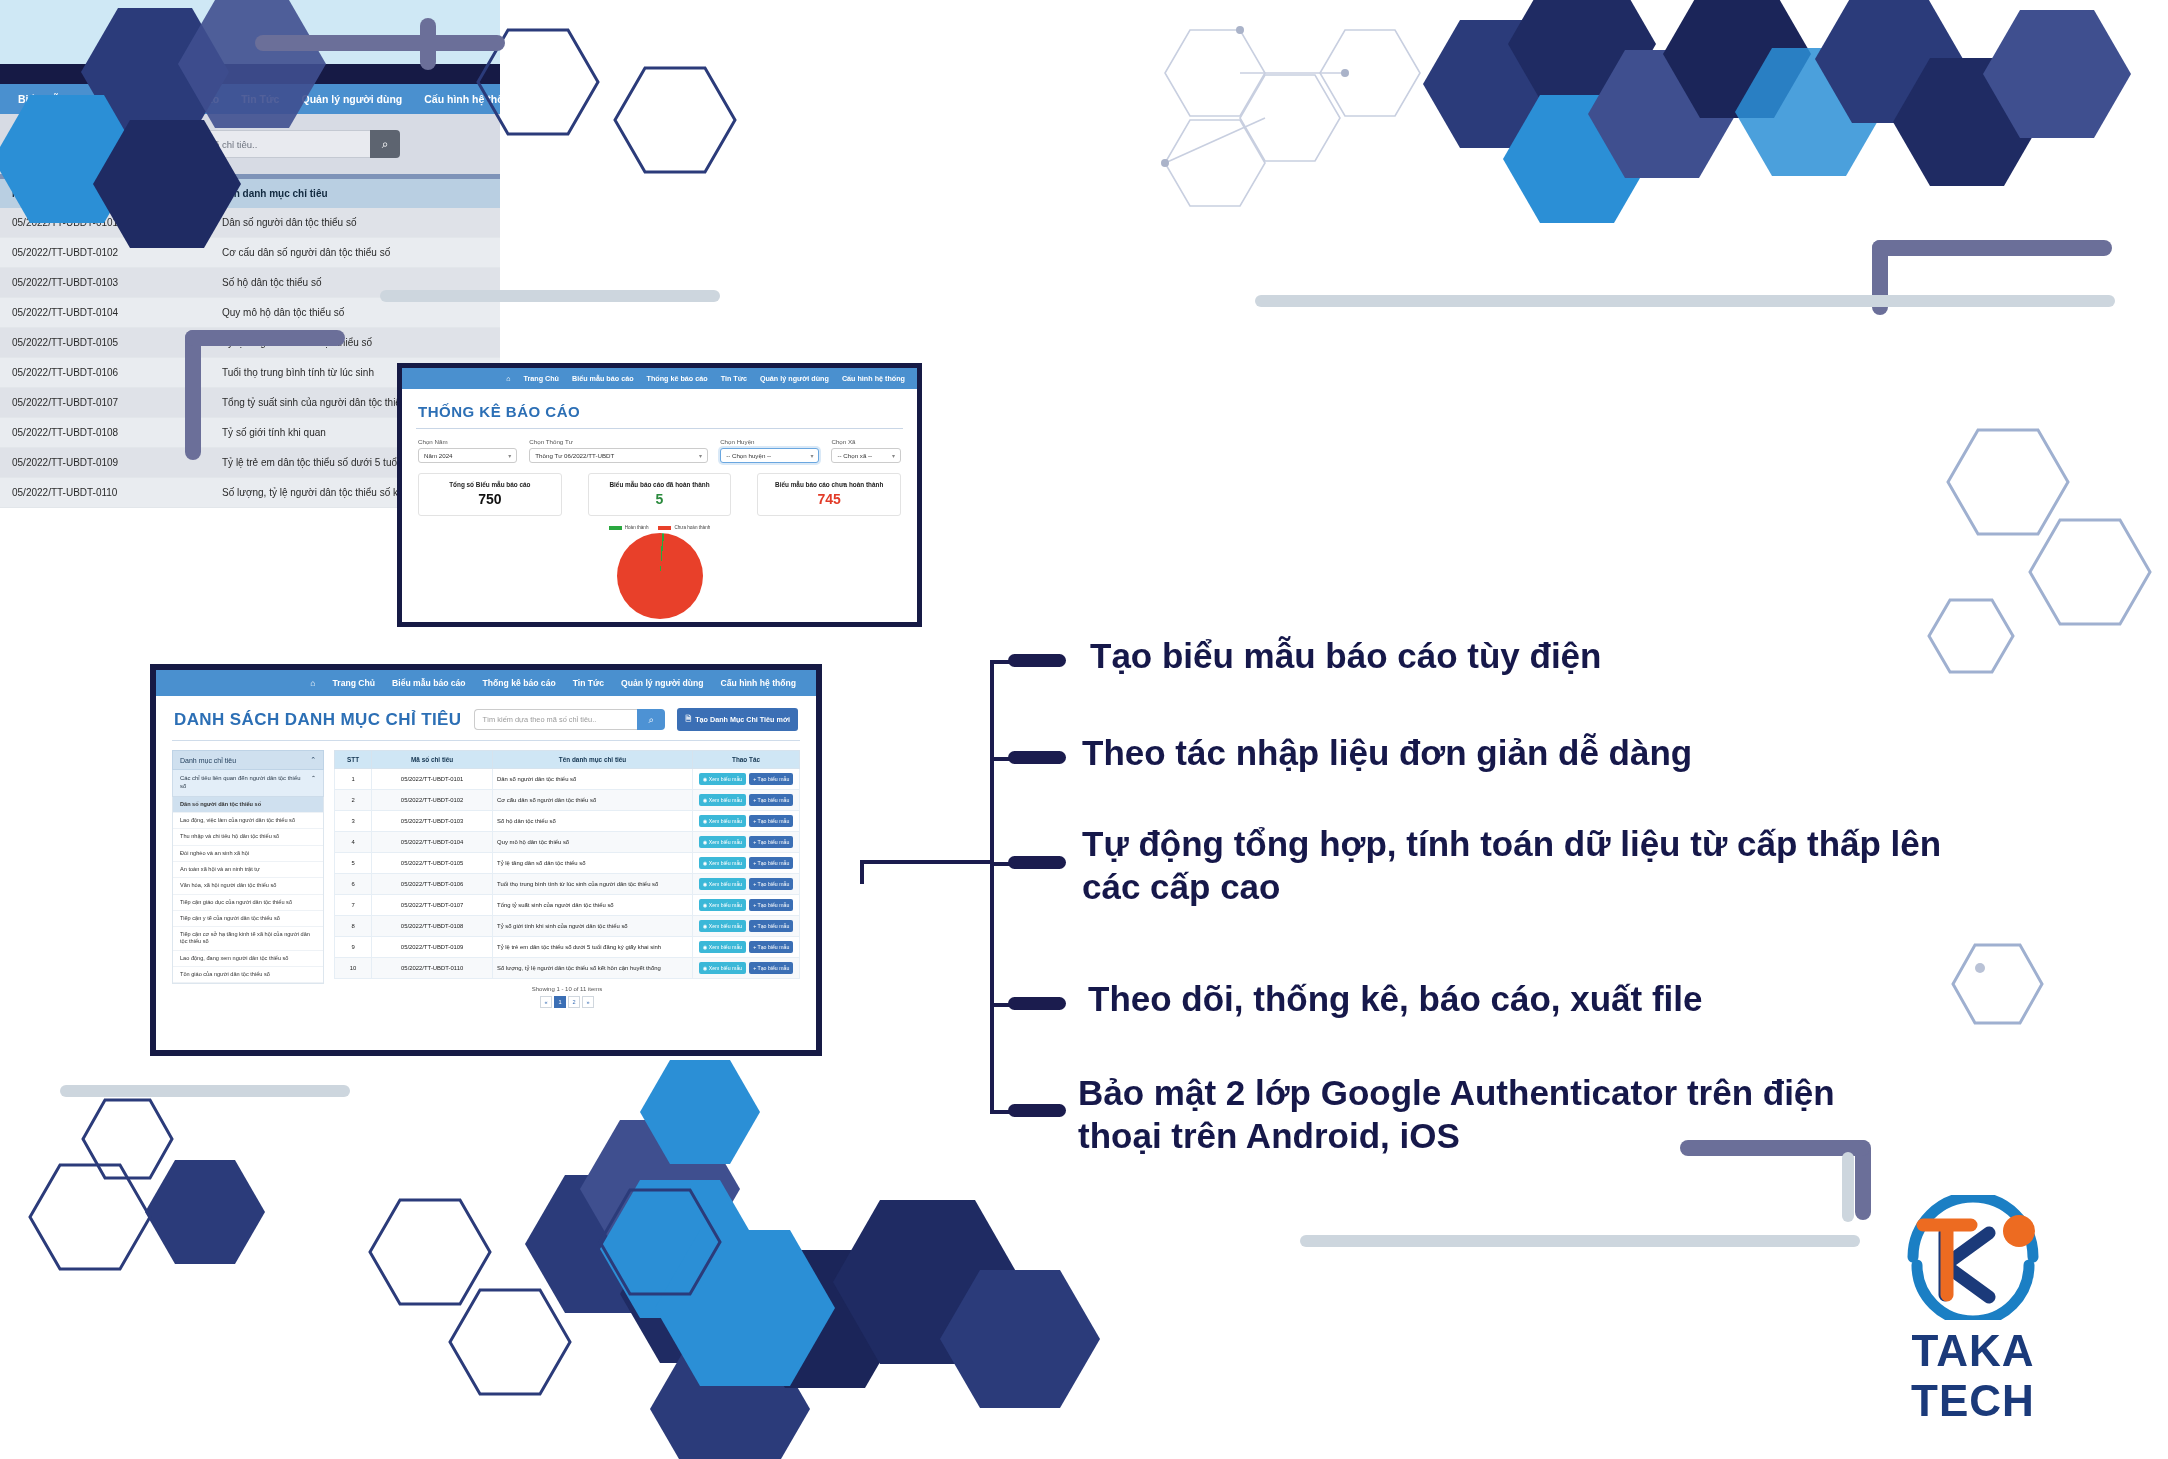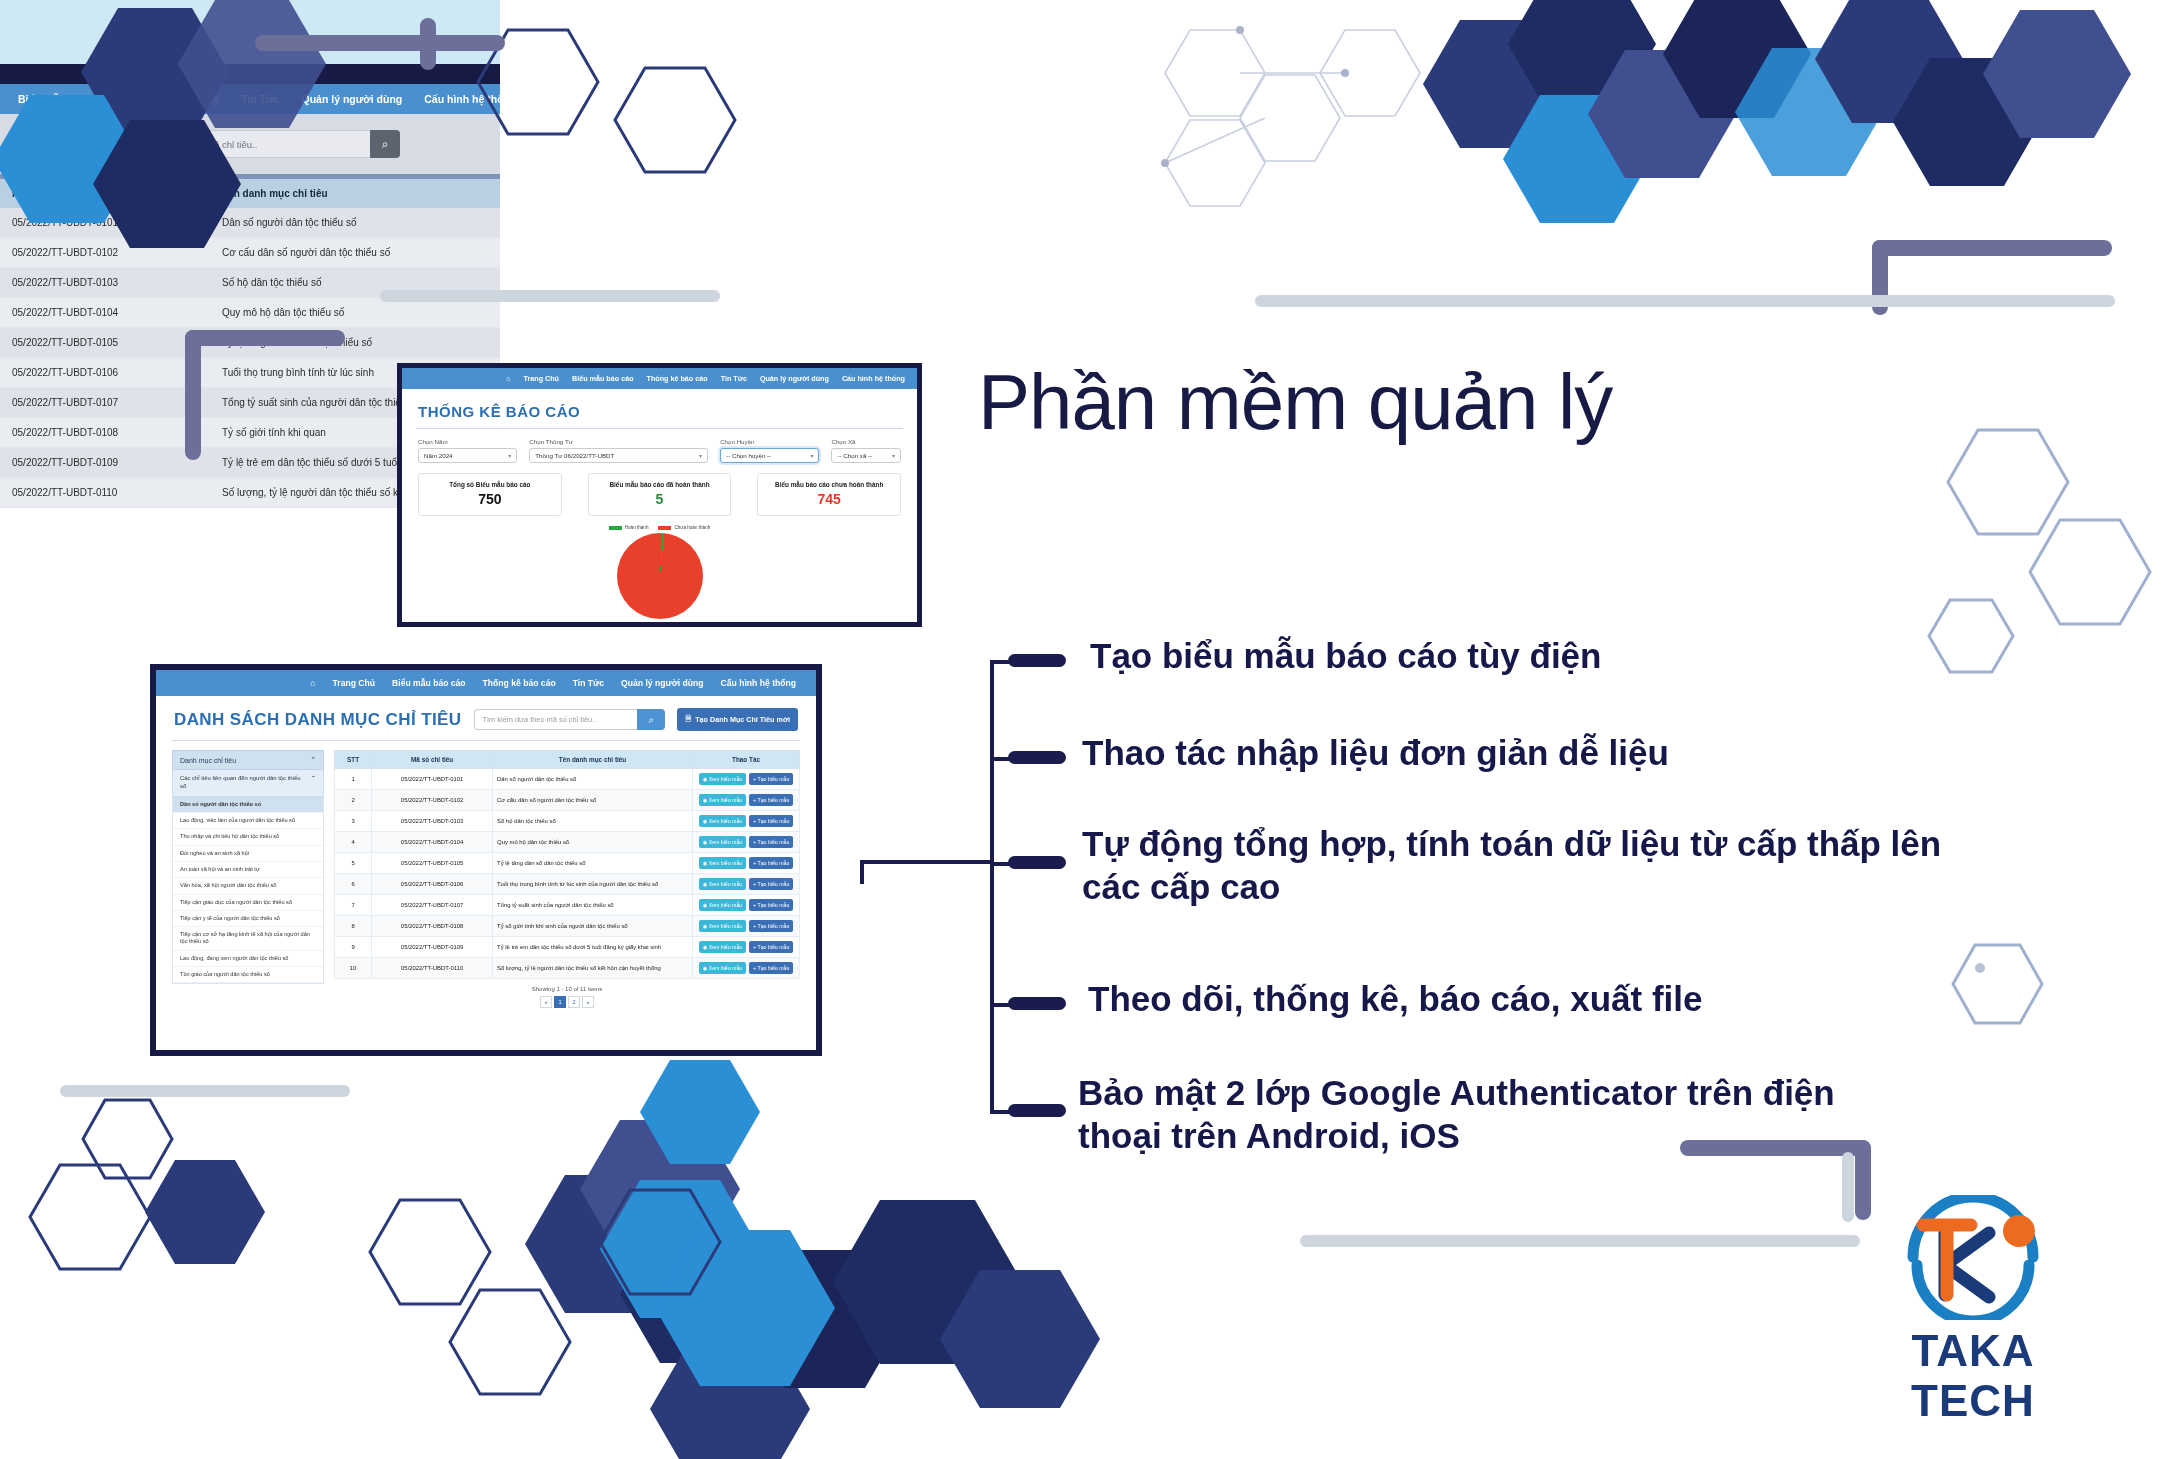--- a/index.html
+++ b/index.html
@@ -549,42 +549,41 @@
               <span class="pg">2</span>
               <span class="pg">»</span>
             </div>
         </div>
       </div>
     </div>
   </div>
 </div>
 
 <div class="headline">
-  <span>Phần mềm quản lý</span>
 </div>
 
 <div>
   <div class="conn-v" style="left:990px; top:660px; height:450px;"></div>
   <div class="conn-h" style="left:990px; top:660px; width:22px;"></div>
   <div class="conn-h" style="left:990px; top:757px; width:22px;"></div>
   <div class="conn-h" style="left:990px; top:862px; width:22px;"></div>
   <div class="conn-h" style="left:990px; top:1003px; width:22px;"></div>
   <div class="conn-h" style="left:990px; top:1110px; width:22px;"></div>
   <div class="dash" style="left:1008px; top:654px; width:58px;"></div>
   <div class="dash" style="left:1008px; top:751px; width:58px;"></div>
   <div class="dash" style="left:1008px; top:856px; width:58px;"></div>
   <div class="dash" style="left:1008px; top:997px; width:58px;"></div>
   <div class="dash" style="left:1008px; top:1104px; width:58px;"></div>
   <div class="conn-h" style="left:860px; top:860px; width:134px;"></div>
   <div class="conn-v" style="left:860px; top:860px; height:24px;"></div>
 </div>
 
 <div>
   <div class="bullet" style="left:1090px; top:635px; width:900px;">Tạo biểu mẫu báo cáo tùy điện</div>
-  <div class="bullet" style="left:1082px; top:732px; width:900px;">Thao tác nhập liệu đơn giản dễ liệu</div>
+  <div class="bullet" style="left:1082px; top:732px; width:900px;">Theo tác nhập liệu đơn giản dễ dàng</div>
   <div class="bullet" style="left:1082px; top:823px; width:870px;">Tự động tổng hợp, tính toán dữ liệu từ cấp thấp lên các cấp cao</div>
   <div class="bullet" style="left:1088px; top:978px; width:900px;">Theo dõi, thống kê, báo cáo, xuất file</div>
   <div class="bullet" style="left:1078px; top:1072px; width:800px;">Bảo mật 2 lớp Google Authenticator trên điện thoại trên Android, iOS</div>
 </div>
 
 <div class="logo">
   <div class="logo-mark">
     <svg viewBox="0 0 160 125" width="160" height="125">
       <path d="M20 62 A58 58 0 0 1 140 62" fill="none" stroke="#1b7fc4" stroke-width="11" stroke-linecap="round"></path>
       <path d="M24 70 A55 55 0 0 0 136 70" fill="none" stroke="#1b7fc4" stroke-width="11" stroke-linecap="round"></path>

